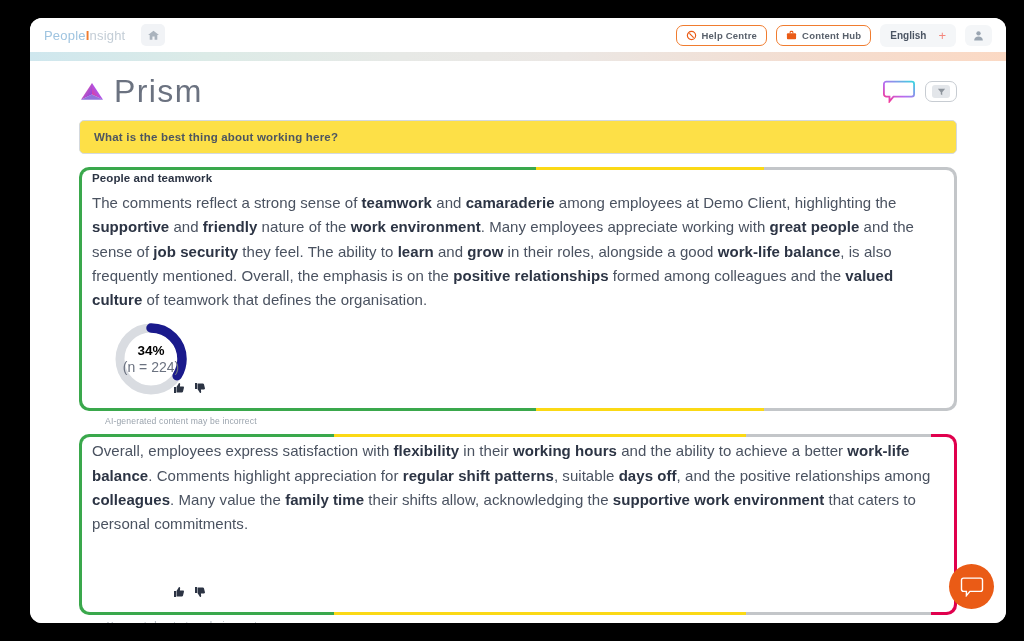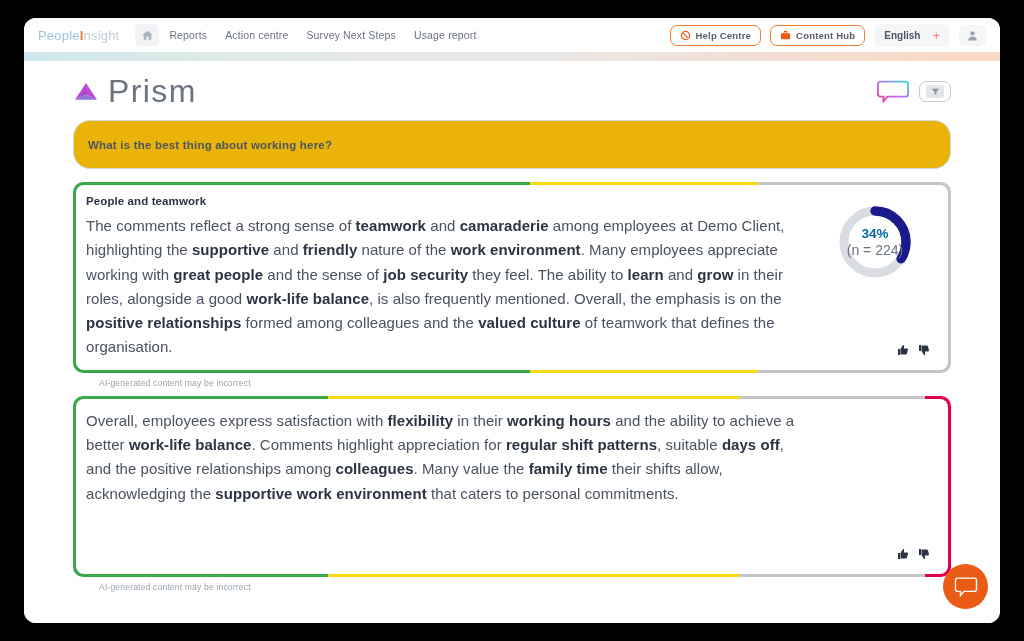--- a/index.html
+++ b/index.html
@@ -7,21 +7,21 @@
   html, body {
     width: 1024px;
     height: 641px;
     overflow: hidden;
     background: #000000;
     font-family: "Liberation Sans", sans-serif;
   }
 
   #app {
     position: absolute;
-    left: 24px;
+    left: 30px;
     top: 18px;
     width: 976px;
     height: 605px;
     background: #ffffff;
     border-radius: 12px;
     overflow: hidden;
   }
 
   
   .topnav {
@@ -155,26 +155,26 @@
   .filter-inner {
     width: 18px; height: 13px;
     background: #e3e6ea;
     border-radius: 3px;
     display:flex; align-items:center; justify-content:center;
   }
 
   
   .question-bar {
     margin: 6px 16px 0 16px;
-    height: 49px;
+    height: 34px;
     border: 1.1px solid #d4d9de;
-    border-radius: 17px;
+    border-radius: 5px;
     display: flex; align-items: center;
     padding: 0 14px;
-    background: #eab308;
+    background: #fde047;
   }
   .question-bar .q-text {
     font-size: 11.5px;
     font-weight: 700;
     color: #4d5560;
     letter-spacing: .2px;
   }
 
   
   .cards { margin: 13px 16px 0 16px; }
@@ -185,22 +185,23 @@
     position: relative;
     border-radius: 10px;
     padding: 3px;
     overflow: hidden;
   }
   .card-inner {
     background: #ffffff;
     border-radius: 8px;
     position: relative;
     min-height: 175px;
-    padding: 10px 14px 10px 10px;
+    padding: 2px 14px 10px 10px;
     display: flex;
+    flex-direction: column;
   }
   .card-text { flex: 1; padding-right: 6px; }
 
   .card-title {
     font-size: 11.5px;
     font-weight: 700;
     color: #2c3444;
     margin-bottom: 7px;
     letter-spacing: .1px;
   }
@@ -226,21 +227,21 @@
     position: relative;
     width: 78px; height: 78px;
   }
   .donut svg { display: block; transform: rotate(-90deg); }
   .donut-label {
     position: absolute; inset: 0;
     display: flex; flex-direction: column;
     align-items: center; justify-content: center;
     gap: 1px;
   }
-  .donut-pct { font-size: 13.5px; font-weight: 700; color: #0369a1; }
+  .donut-pct { font-size: 13.5px; font-weight: 700; color: #000000; }
   .donut-n   { font-size: 14px; color: #6b7280; }
 
   .thumbs {
     position: absolute;
     right: 4px;
     bottom: 4px;
     display: flex; gap: 9px;
     align-items: center;
   }
   .thumbs svg { display: block; }
@@ -274,26 +275,20 @@
     <div class="brand">
       <span>People</span><span class="b-i">I</span><span class="b-second">nsight</span>
     </div>
 
     <div class="home-btn">
       <svg width="13" height="13" viewBox="0 0 24 24" fill="#aab3bd" aria-hidden="true">
         <path d="M12 3 2 11h3v9h5v-6h4v6h5v-9h3L12 3z"></path>
       </svg>
     </div>
 
-    <div class="nav-links">
-      <div class="nav-link">Reports</div>
-      <div class="nav-link">Action centre</div>
-      <div class="nav-link">Survey Next Steps</div>
-      <div class="nav-link">Usage report</div>
-    </div>
 
     <div class="nav-right">
 
       <div class="pill-btn">
         <svg width="11" height="11" viewBox="0 0 24 24" aria-hidden="true">
           <circle cx="12" cy="12" r="9" fill="none" stroke="#ea5b16" stroke-width="2.6"></circle>
           <path d="M8 8 16 16" stroke="#ea5b16" stroke-width="2.6" stroke-linecap="round"></path>
         </svg>
         <span>Help Centre</span>
       </div>

